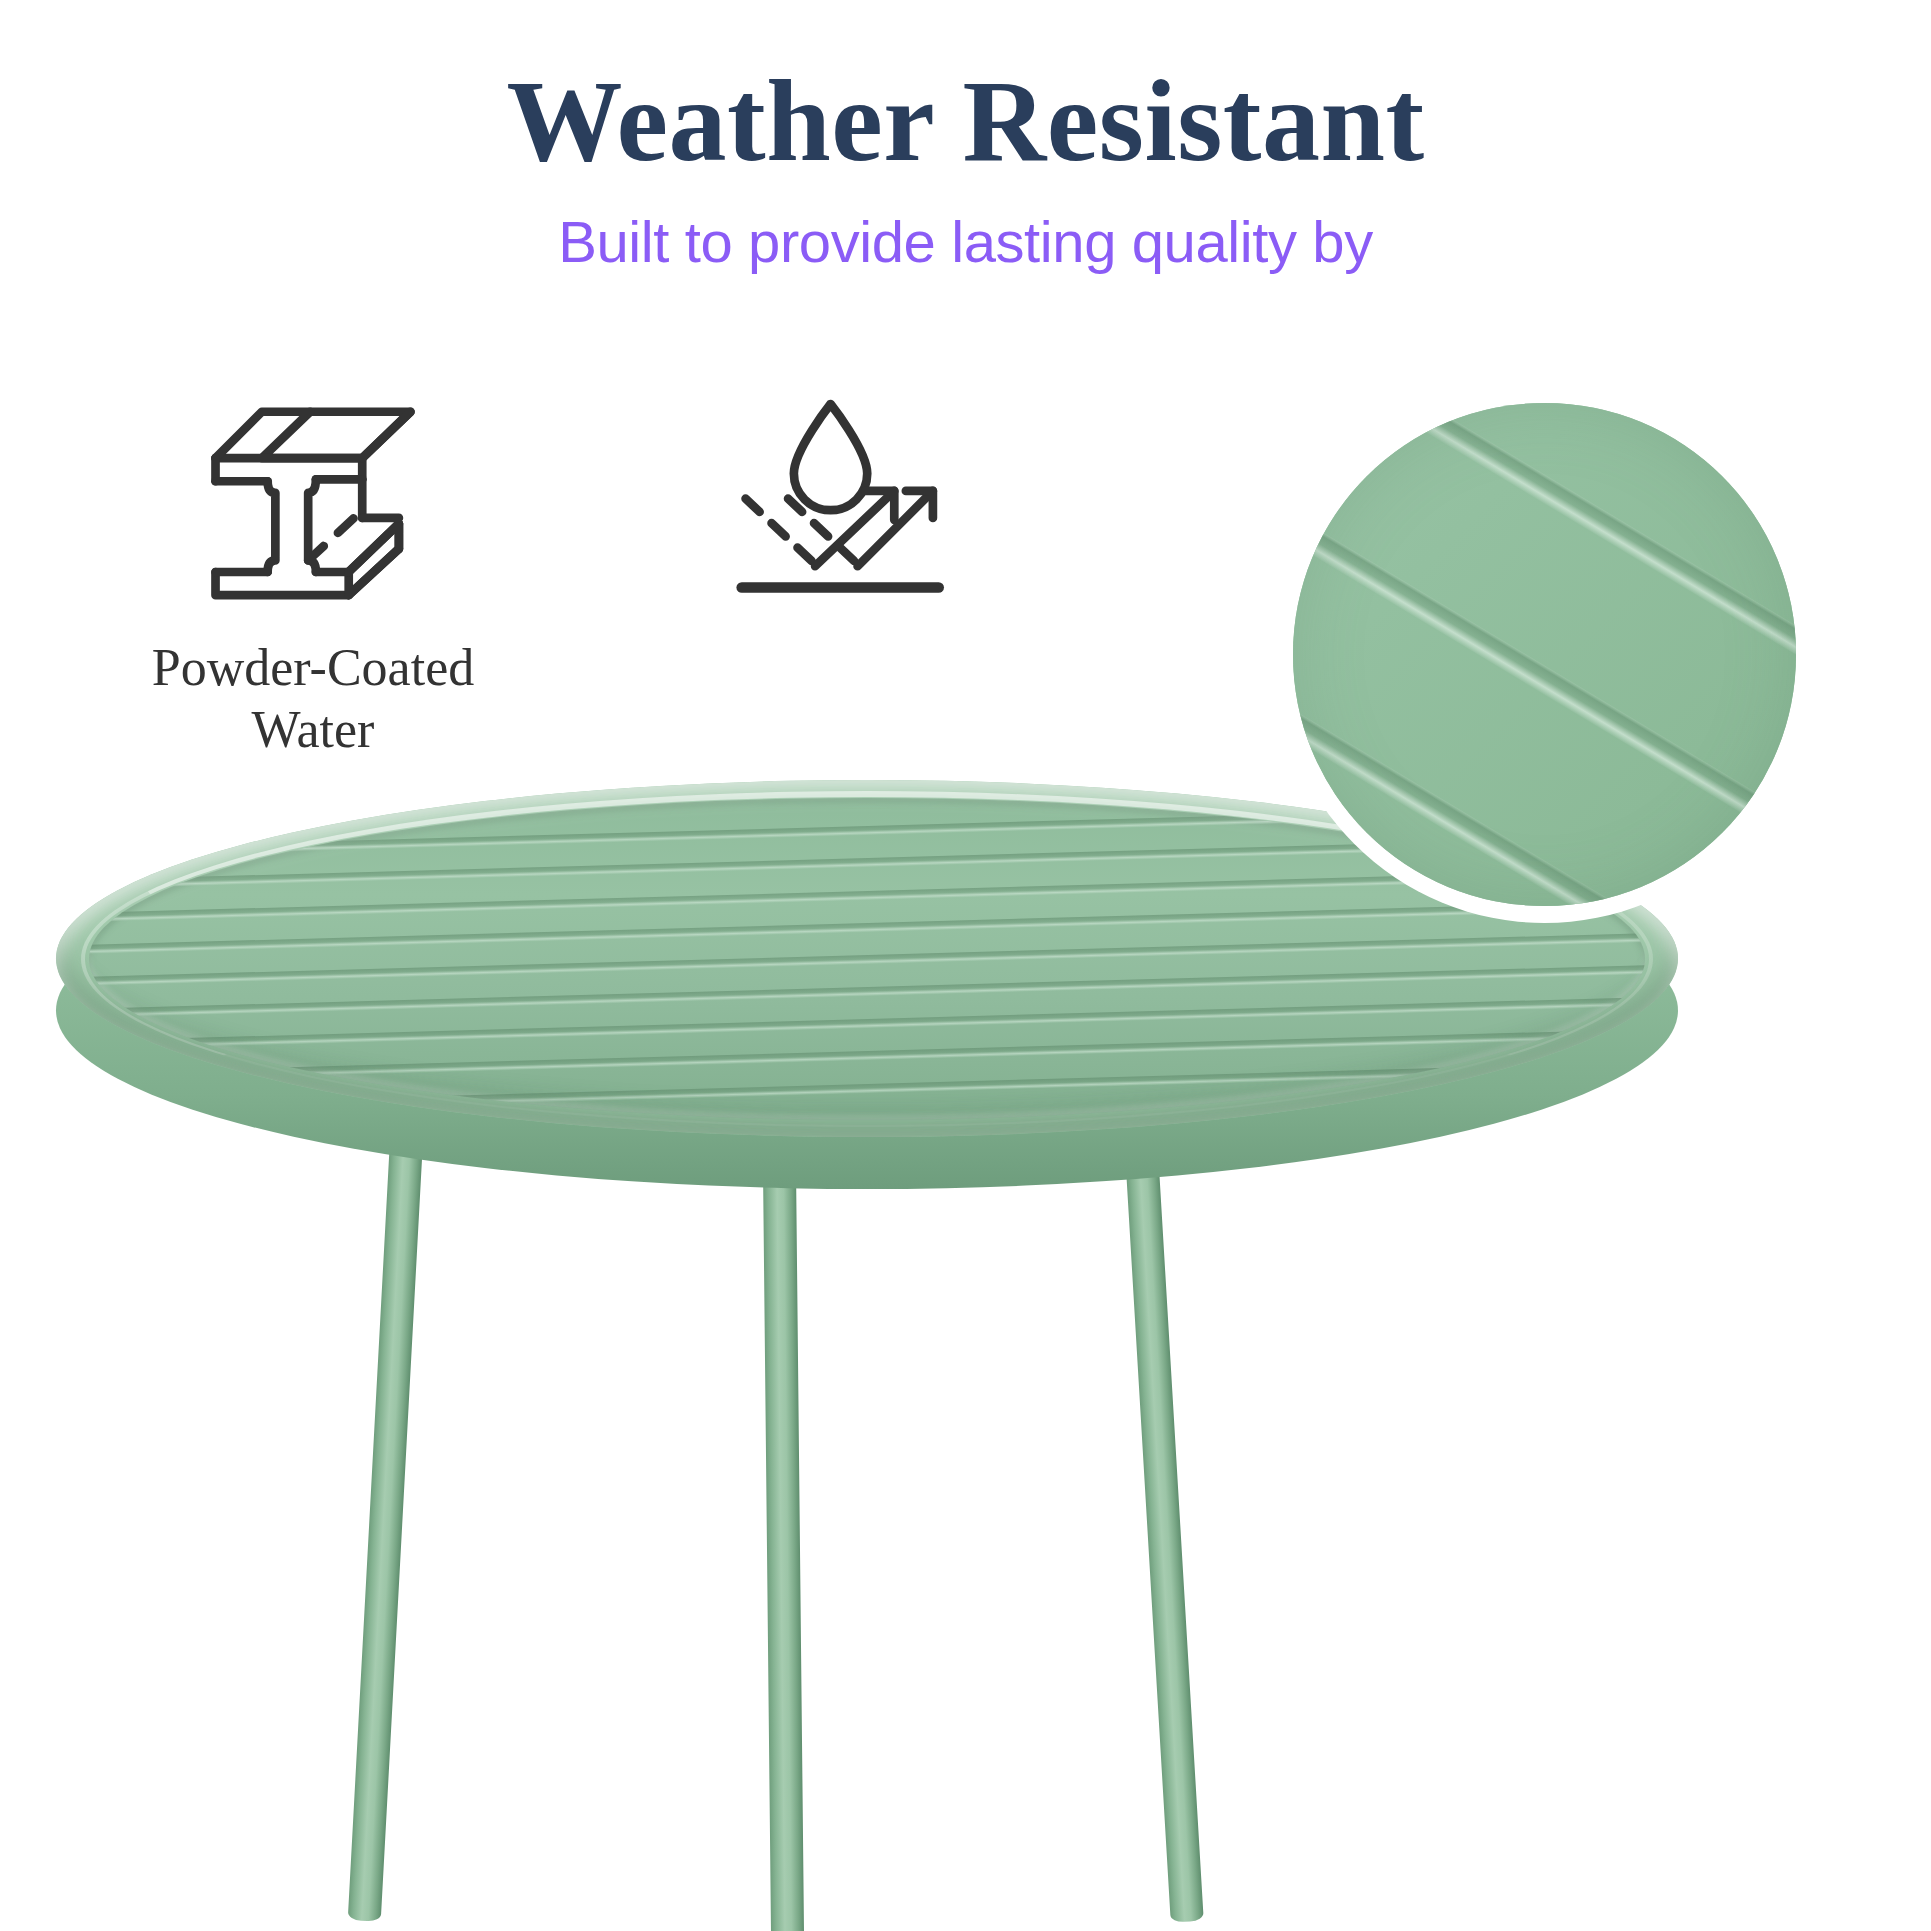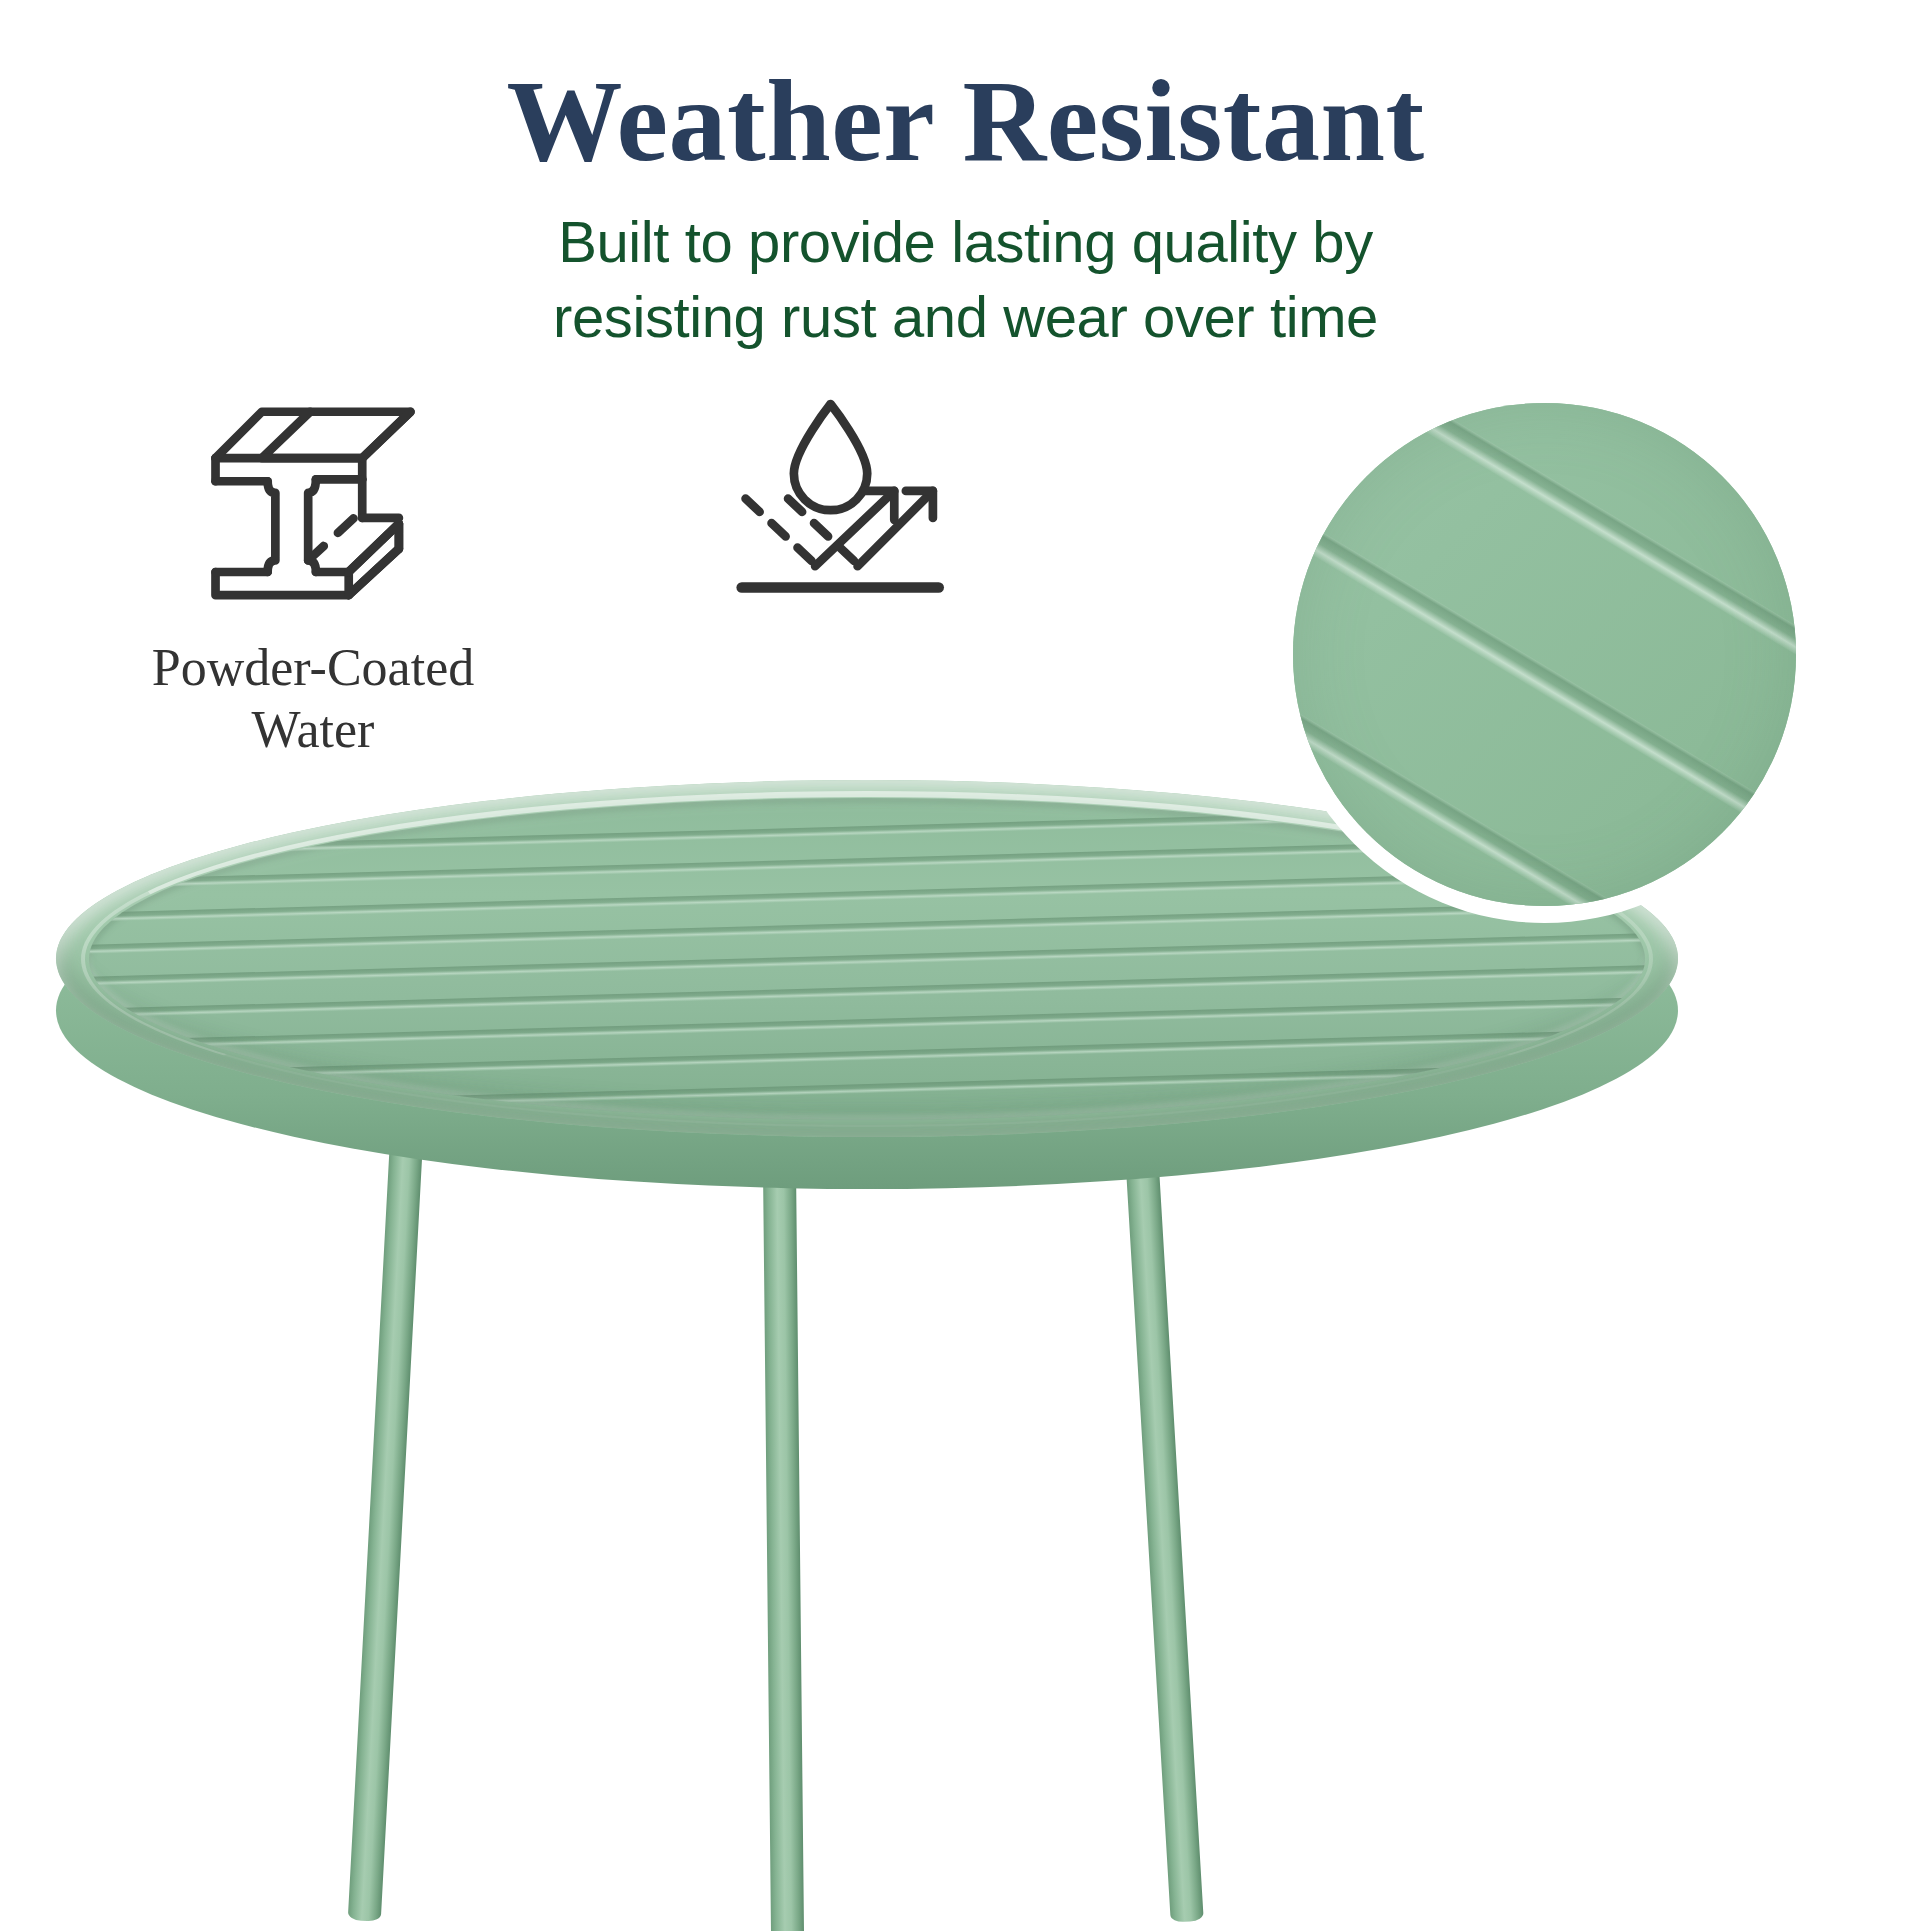--- a/index.html
+++ b/index.html
@@ -42,21 +42,21 @@
     margin: 0;
     white-space: nowrap;
   }
   .subhead {
     margin: 21px auto 0 auto;
     width: 1033px;
     font-family: "Liberation Sans", sans-serif;
     font-weight: 300;
     font-size: 58px;
     line-height: 1.3;
-    color: #14532d;
+    color: #8b5cf6;
     letter-spacing: -0.4px;
   }
   .subhead .line { display: block; }
 
   
   .features {
     position: absolute;
     top: 386px;
     left: 58px;
     width: 1043px;
@@ -270,21 +270,20 @@
 </style>
 </head>
 <body>
 
 <div id="page">
 
   <div class="header-block">
     <h1 class="headline">Weather Resistant</h1>
     <div class="subhead">
       <span class="line">Built to provide lasting quality by</span>
-      <span class="line">resisting rust and wear over time</span>
     </div>
   </div>
 
   <div class="features">
 
     <div class="feature">
       <div class="feature-icon">
         <svg width="222" height="208" viewBox="0 0 230 215" fill="none" stroke="#333333" stroke-width="9" stroke-linecap="round" stroke-linejoin="round">
 
           <path d="M62 62 L112 14 L216 14 L166 62 Z"></path>

